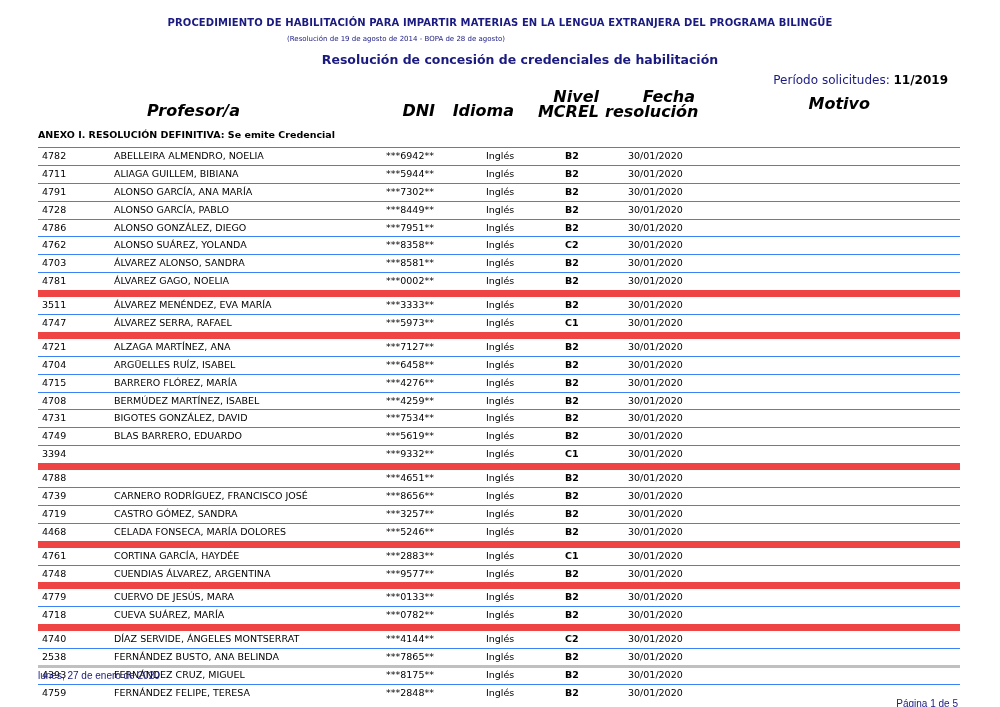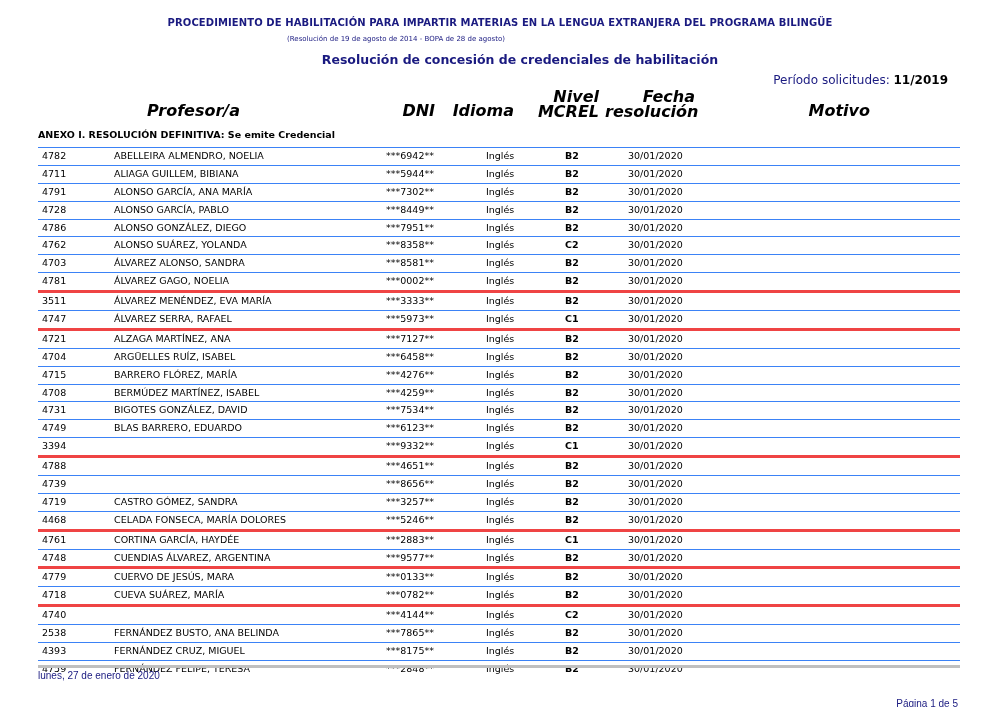--- a/index.html
+++ b/index.html
@@ -6,21 +6,21 @@
   body { width:1000px; height:707px; position:relative; overflow:hidden; font-family:"DejaVu Sans", sans-serif; color:#000; }
   .title1 { position:absolute; top:17px; left:0; width:1000px; text-align:center; font-size:10px; font-weight:bold; color:#1a1a80; letter-spacing:0.1px; }
   .title2 { position:absolute; top:35px; left:0; width:792px; text-align:center; font-size:7px; color:#1a1a80; }
   .title3 { position:absolute; top:52px; left:0; width:1000px; text-align:center; font-size:12.5px; font-weight:bold; color:#1a1a80;margin-left:20px; }
   .periodo { position:absolute; top:73px; right:52px; font-size:12px; color:#1a1a80; }
   .periodo b { color:#000; font-weight:bold; }
   .hdr { position:absolute; font-size:16px; font-weight:bold; font-style:italic; color:#000000; text-align:right; line-height:15px; }
   .anexo { position:absolute; top:129px; left:38px; font-size:9.5px; font-weight:bold; color:#000; }
   .table { position:absolute; top:147px; left:38px; width:922px; }
   .row { position:relative; height:16.9px; border-top:1px solid #3b82f6; font-size:9.5px; line-height:16px; }
-  .row.dark { border-top:3px solid #ef4444; }
+  .row.dark { border-top:7px solid #ef4444; }
   .row span { position:absolute; top:0; white-space:nowrap; }
   .c-id { left:4px; }
   .c-name { left:52px;margin-left:24px; }
   .c-dni { left:348px; }
   .c-idioma { left:448px; }
   .c-nivel { left:527px; font-weight:bold; }
   .c-fecha { left:590px; }
   .footer-bar { position:absolute; top:665px; left:38px; width:922px; height:3px; background:#c0c0c0; }
   .footer-left { position:absolute; top:670px; left:38px; font-family:"Liberation Sans", sans-serif; font-size:10px; color:#1a1a80; }
   .footer-right { position:absolute; top:698px; right:42px; font-family:Liberation Sans, sans-serif; font-size:10px; color:#1a1a80; }
@@ -41,21 +41,21 @@
 <div class="hdr" style="top:103px; left:375px; width:60px;">DNI</div>
 <div class="hdr" style="top:103px; left:450px; width:64px;">Idioma</div>
 <div class="hdr" style="top:89px; left:535px; width:64px;">
   <div>Nivel</div>
   <div>MCREL</div>
 </div>
 <div class="hdr" style="top:89px; left:605px; width:90px;">
   <div>Fecha</div>
   <div>resolución</div>
 </div>
-<div class="hdr" style="top:103px; left:790px; width:80px;">Motivo</div>
+<div class="hdr" style="top:96px; left:790px; width:80px;">Motivo</div>
 
 <div class="anexo">
   <span>ANEXO I. RESOLUCIÓN DEFINITIVA:</span><span> Se emite Credencial</span>
 </div>
 
 <div class="table" id="table">
     <div class="row">
       <span class="c-id">4782</span>
       <span class="c-name">ABELLEIRA ALMENDRO, NOELIA</span>
       <span class="c-dni">***6942**</span>
@@ -171,41 +171,42 @@
       <span class="c-id">4731</span>
       <span class="c-name">BIGOTES GONZÁLEZ, DAVID</span>
       <span class="c-dni">***7534**</span>
       <span class="c-idioma">Inglés</span>
       <span class="c-nivel">B2</span>
       <span class="c-fecha">30/01/2020</span>
     </div>
     <div class="row">
       <span class="c-id">4749</span>
       <span class="c-name">BLAS BARRERO, EDUARDO</span>
-      <span class="c-dni">***6123**</span>
+      <span class="c-dni">***5619**</span>
       <span class="c-idioma">Inglés</span>
       <span class="c-nivel">B2</span>
       <span class="c-fecha">30/01/2020</span>
     </div>
     <div class="row">
       <span class="c-id">3394</span>
       <span class="c-dni">***9332**</span>
       <span class="c-idioma">Inglés</span>
       <span class="c-nivel">C1</span>
       <span class="c-fecha">30/01/2020</span>
     </div>
     <div class="row dark">
       <span class="c-id">4788</span>
       <span class="c-dni">***4651**</span>
       <span class="c-idioma">Inglés</span>
       <span class="c-nivel">B2</span>
       <span class="c-fecha">30/01/2020</span>
     </div>
     <div class="row">
       <span class="c-id">4739</span>
+      <span class="c-name">CARNERO RODRÍGUEZ, FRANCISCO JOSÉ</span>
       <span class="c-dni">***8656**</span>
       <span class="c-idioma">Inglés</span>
       <span class="c-nivel">B2</span>
       <span class="c-fecha">30/01/2020</span>
     </div>
     <div class="row">
       <span class="c-id">4719</span>
       <span class="c-name">CASTRO GÓMEZ, SANDRA</span>
       <span class="c-dni">***3257**</span>
       <span class="c-idioma">Inglés</span>
@@ -247,20 +248,21 @@
     <div class="row">
       <span class="c-id">4718</span>
       <span class="c-name">CUEVA SUÁREZ, MARÍA</span>
       <span class="c-dni">***0782**</span>
       <span class="c-idioma">Inglés</span>
       <span class="c-nivel">B2</span>
       <span class="c-fecha">30/01/2020</span>
     </div>
     <div class="row dark">
       <span class="c-id">4740</span>
+      <span class="c-name">DÍAZ SERVIDE, ÁNGELES MONTSERRAT</span>
       <span class="c-dni">***4144**</span>
       <span class="c-idioma">Inglés</span>
       <span class="c-nivel">C2</span>
       <span class="c-fecha">30/01/2020</span>
     </div>
     <div class="row">
       <span class="c-id">2538</span>
       <span class="c-name">FERNÁNDEZ BUSTO, ANA BELINDA</span>
       <span class="c-dni">***7865**</span>
       <span class="c-idioma">Inglés</span>

